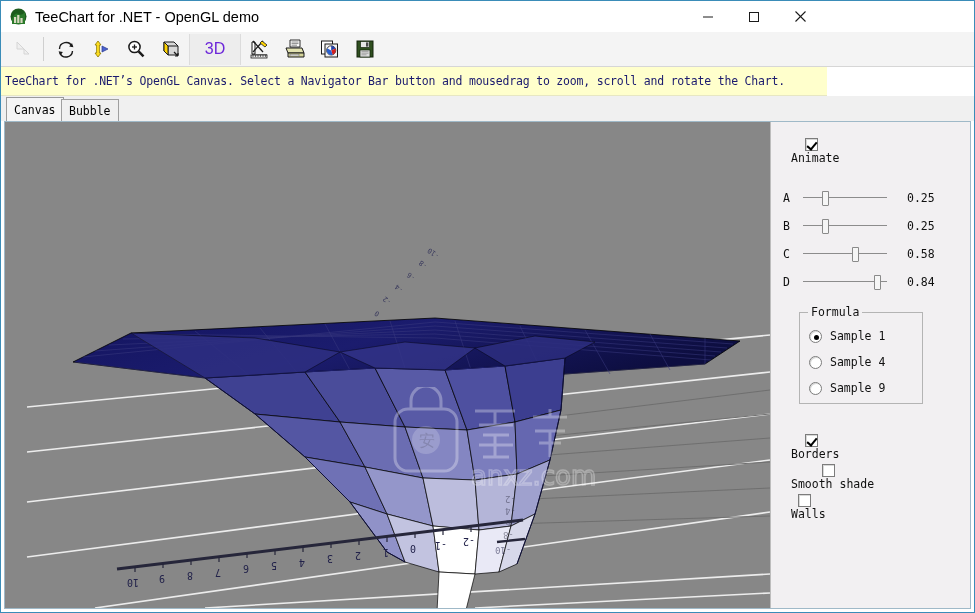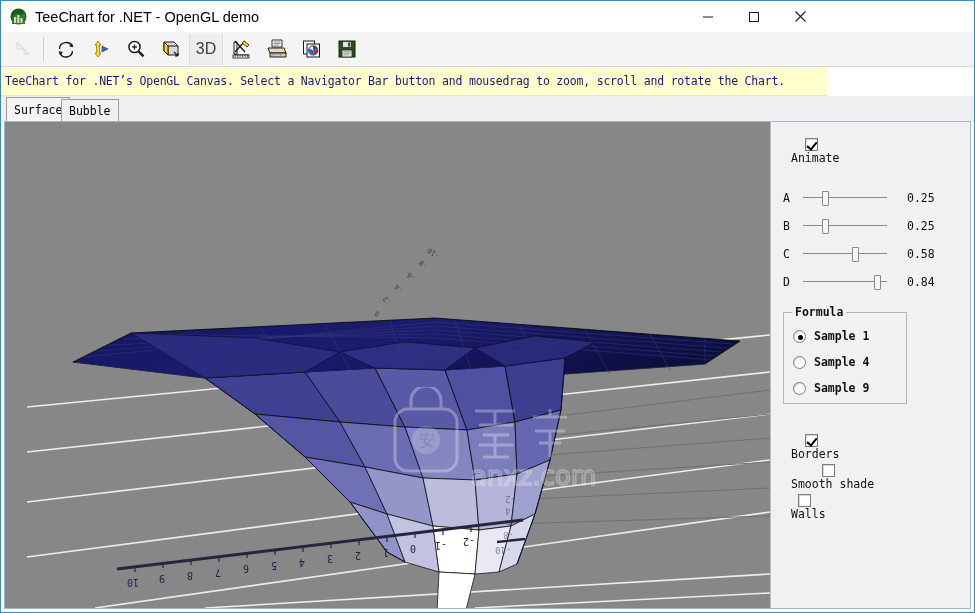--- a/index.html
+++ b/index.html
@@ -60,23 +60,23 @@
     position: relative; flex: none;
     cursor: default;
   }
   .tb-btn.first { margin-left: 6px; }
   .tb-sep {
     width: 1px; height: 24px; background: #cfcfcf;
     margin: 0 3px; flex: none;
   }
   .tb-btn.is3d {
     font-size: 16px; font-family: "Liberation Sans", sans-serif;
-    color: #404040; background: #ededed;
+    color: #6d28d9; background: #ededed;
     border-left: 1px solid #dcdcdc; border-right: 1px solid #dcdcdc;
-    width: 34px;
+    width: 52px;
   }
   .tb-btn.disabled { opacity: .35; }
 
   
   #infobar {
     position: absolute; left: 0; top: 66px;
     width: 826px; height: 29px;
     background: #ffffcc;
     display: flex; align-items: center;
     border-bottom: 1px solid #e7e7c3;
@@ -187,25 +187,24 @@
     border: 1px solid #8a8a8a;
     border-radius: 0 0 1px 1px;
   }
   .sl-val {
     font-family: "DejaVu Sans Mono", monospace;
     font-size: 11.5px; color: #101010;
     margin-left: 20px; width: 34px;
   }
 
   #formula-group {
-    position: absolute; left: 12px; top: 190px;
+    position: absolute; left: 28px; top: 190px;
     width: 124px; height: 92px;
     border: 1px solid #b4b4b4;
     background: transparent;
-    font-weight: bold;
   }
   #formula-legend {
     position: absolute; left: 8px; top: -8px;
     background: #f2f0f2;
     padding: 0 3px;
     font-family: "DejaVu Sans Mono", monospace;
     font-size: 11.5px; color: #101010;
   }
   .radio-row {
     position: absolute; left: 9px;
@@ -355,21 +354,21 @@
         <path d="M7.5 13.6 L14.5 13.6 M7.5 15.2 L14.5 15.2 M7.5 16.8 L12.5 16.8" stroke="#7a7a7a" stroke-width=".6"></path>
       </svg>
     </div>
   </div>
 
   <div id="infobar">
     <span>TeeChart for .NET’s OpenGL Canvas. Select a Navigator Bar button and mousedrag to zoom, scroll and rotate the Chart.</span>
   </div>
 
   <div id="tabstrip">
-    <div class="tab sel" style="left:5px;">Surface</div>
+    <div class="tab sel" style="left:5px;">Canvas</div>
     <div class="tab" style="left:60px;">Bubble</div>
   </div>
 
   <div id="main">
 
     <div id="chart">
       <svg width="765" height="486" viewBox="0 0 765 486">
         <defs>
           <linearGradient id="funL" x1="0" y1="0" x2="0" y2="1">
             <stop offset="0" stop-color="#2a2c7e"></stop>

